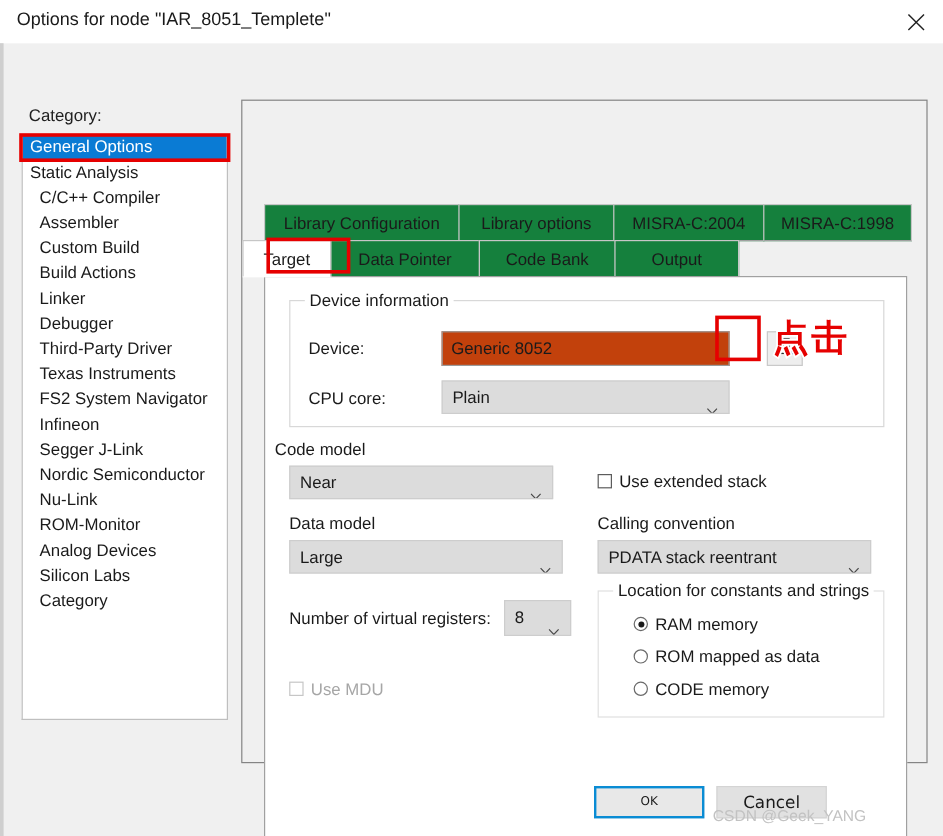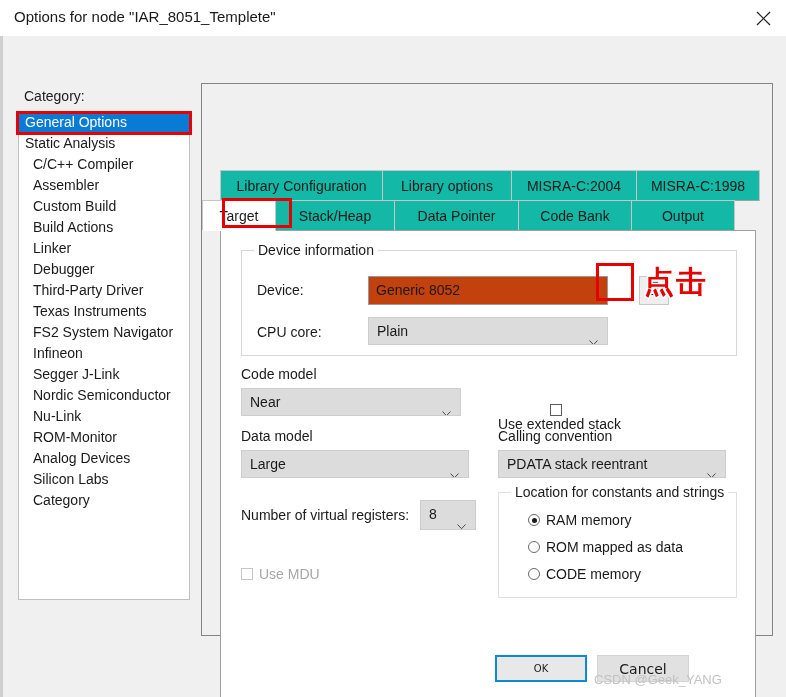--- a/index.html
+++ b/index.html
@@ -106,21 +106,21 @@
     left: 0; top: 116px;
     height: 31px;
     display: flex;
   }
   .tab {
     height: 31px;
     line-height: 30px;
     padding: 0 13px;
     font-size: 14px;
     color: #1a1a1a;
-    background: #14b8a6;
+    background: #15803d;
     border: 1px solid #c6c6c6;
     border-bottom: 1px solid #a0a0a0;
     margin-right: -1px;
     white-space: nowrap;
     text-align: center;
     cursor: default;
   }
   .tab.active {
     background: #ffffff;
     border-bottom-color: #ffffff;
@@ -243,21 +243,21 @@
     font-family: "DejaVu Sans", sans-serif;
   }
 
   
   .section-label {
     position: absolute;
     font-size: 14px;
     color: #1a1a1a;
     white-space: nowrap;
   }
-  #code-model-label { left: 20px; top: 135px; }
+  #code-model-label { left: 8px; top: 135px; }
   #code-model-select {
     position: absolute;
     left: 20px; top: 157px;
     width: 220px; height: 28px;
   }
   #data-model-label { left: 20px; top: 197px; }
   #data-model-select {
     position: absolute;
     left: 20px; top: 219px;
     width: 228px; height: 28px;
@@ -280,21 +280,21 @@
   }
   .checkbox {
     width: 12px; height: 12px;
     border: 1px solid #5c5c5c;
     background: #ffffff;
     margin-right: 6px;
     flex: none;
   }
   .checkrow.disabled { color: #a6a6a6; }
   .checkrow.disabled .checkbox { border-color: #c6c6c6; }
-  #ext-stack-check { left: 277px; top: 173px; flex-direction: column; }
+  #ext-stack-check { left: 277px; top: 162px; }
   #use-mdu-check { left: 20px; top: 335px; }
 
   
   #vreg-label { left: 20px; top: 276px; }
   #vreg-select {
     position: absolute;
     left: 199px; top: 269px;
     width: 56px; height: 30px;
   }
 
@@ -416,21 +416,20 @@
 
 <div id="outer-panel">
   <div id="tab-row-top">
       <div class="tab" style="width: 163px;"><span>Library Configuration</span></div>
       <div class="tab" style="width: 130px;"><span>Library options</span></div>
       <div class="tab" style="width: 126px;"><span>MISRA-C:2004</span></div>
       <div class="tab" style="width: 124px;"><span>MISRA-C:1998</span></div>
     </div>
   <div id="tab-row-bottom">
       <div class="tab active" style="width: 74px;"><span>Target</span></div>
-      <div class="tab" style="width: 120px;"><span>Stack/Heap</span></div>
       <div class="tab" style="width: 125px;"><span>Data Pointer</span></div>
       <div class="tab" style="width: 114px;"><span>Code Bank</span></div>
       <div class="tab" style="width: 104px;"><span>Output</span></div>
     </div>
 
   <div id="tab-content">
 
     <div id="device-group">
       <div id="device-group-legend">Device information</div>
       <div id="device-label">Device:</div>

